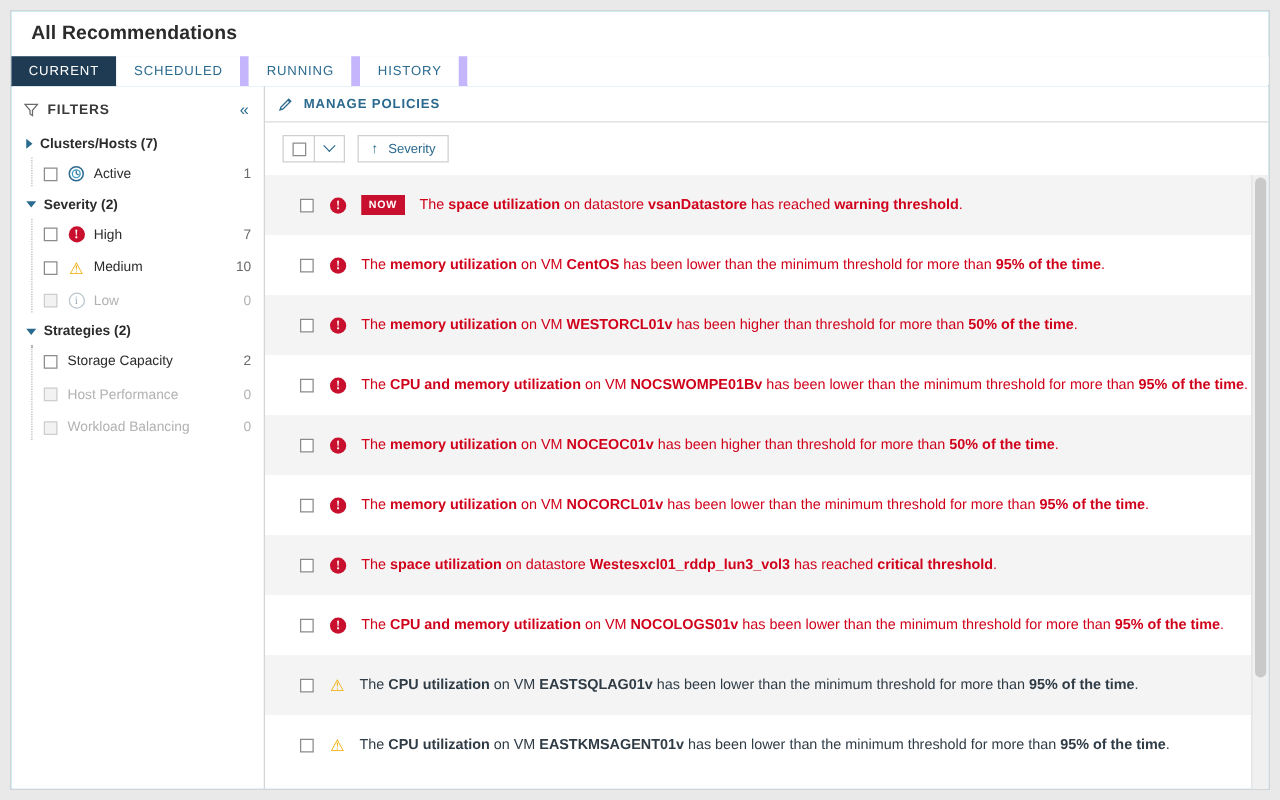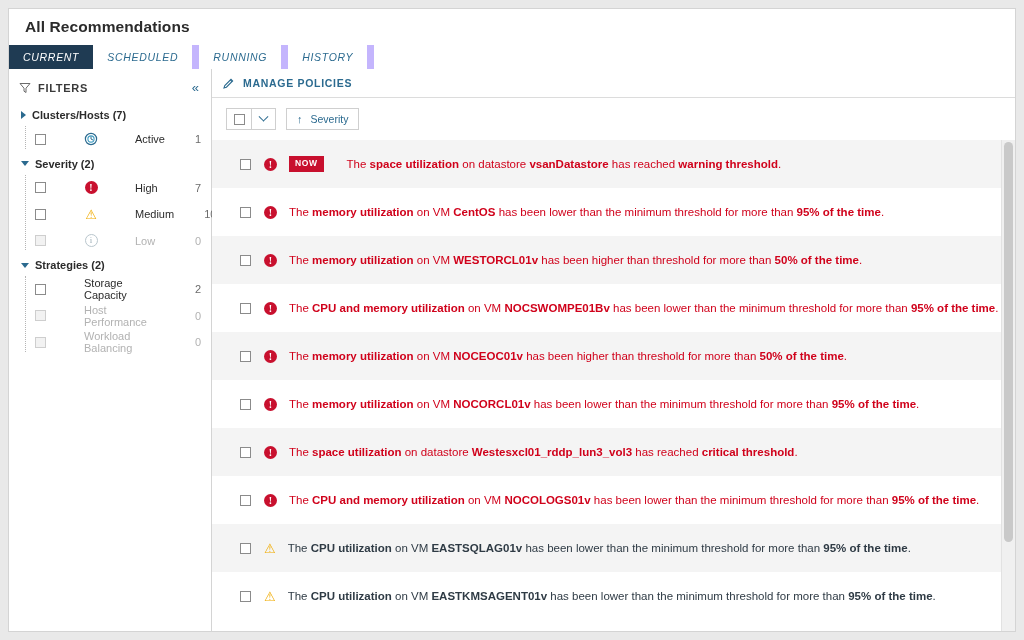--- a/index.html
+++ b/index.html
@@ -34,21 +34,20 @@
     color: #2b2b2b;
     letter-spacing: 0.1px;
   }
 
   
   .tabbar {
     display: flex;
     height: 24px;
     background: #ffffff;
     border-bottom: 1px solid #2c4a63;
-    font-style: italic;
   }
   .tab {
     display: flex;
     align-items: center;
     justify-content: center;
     padding: 0 14px;
     font-size: 10.5px;
     letter-spacing: 0.7px;
     color: #2b6a8f;
     background: #ffffff;
@@ -140,21 +139,20 @@
     left: 0; top: 0; bottom: 4px;
     border-left: 1px dotted #b5b5b5;
   }
   .filter-row {
     display: flex;
     align-items: center;
     height: 26.5px;
     font-size: 11px;
     color: #2b2b2b;
     cursor: pointer;
-    gap: 30px;
   }
   .filter-row.disabled { color: #b2b2b2; cursor: default; }
   .cb {
     width: 11px; height: 11px;
     border: 1px solid #8b8b8b;
     background: #fff;
     flex: 0 0 auto;
     margin-right: 8px;
   }
   .cb.dim { border-color: #cecece; background: #f2f2f2; }
@@ -284,21 +282,21 @@
     font-family: "Liberation Serif", serif;
   }
   .sev-tri { font-size: 13px; line-height: 1; color: #f0ab00; }
   .badge-now {
     background: #c8102e;
     color: #ffffff;
     font-size: 8.5px;
     font-weight: bold;
     letter-spacing: 0.6px;
     padding: 2px 6px 2px 6px;
-    margin-right: 23px;
+    margin-right: 12px;
     flex: 0 0 auto;
   }
   .rec-text { color: #d0021b; white-space: nowrap; }
   .rec-text.sev-medium { color: #2f3b45; }
   .rec-text b { font-weight: bold; }
 
   
   .scrollbar {
     position: absolute;
     right: 0; top: 0; bottom: 0;

